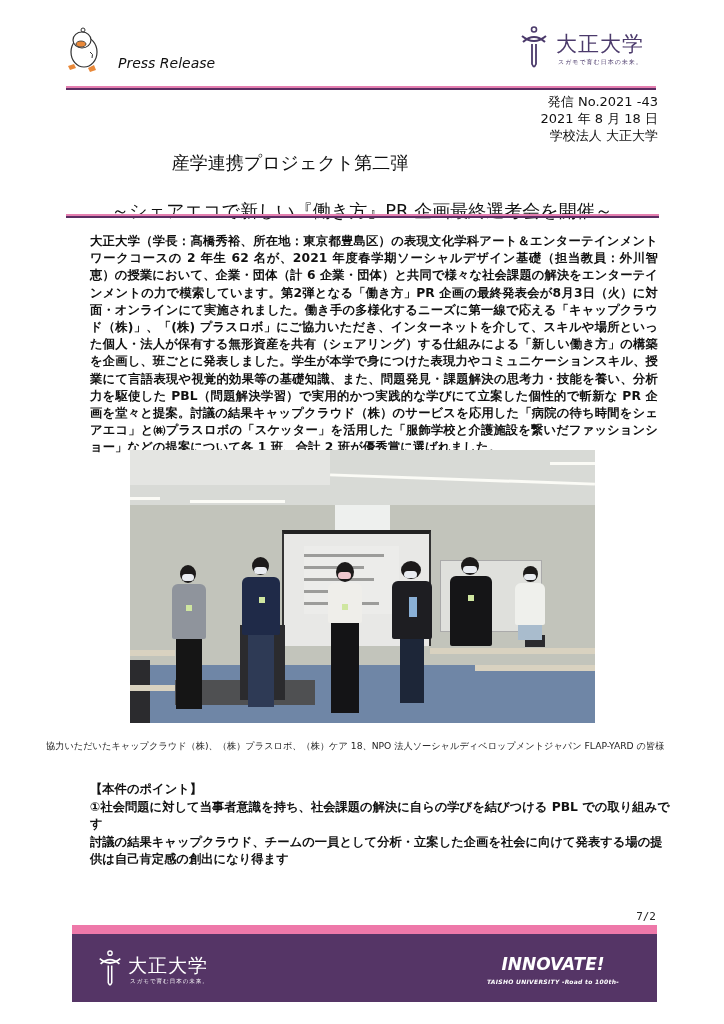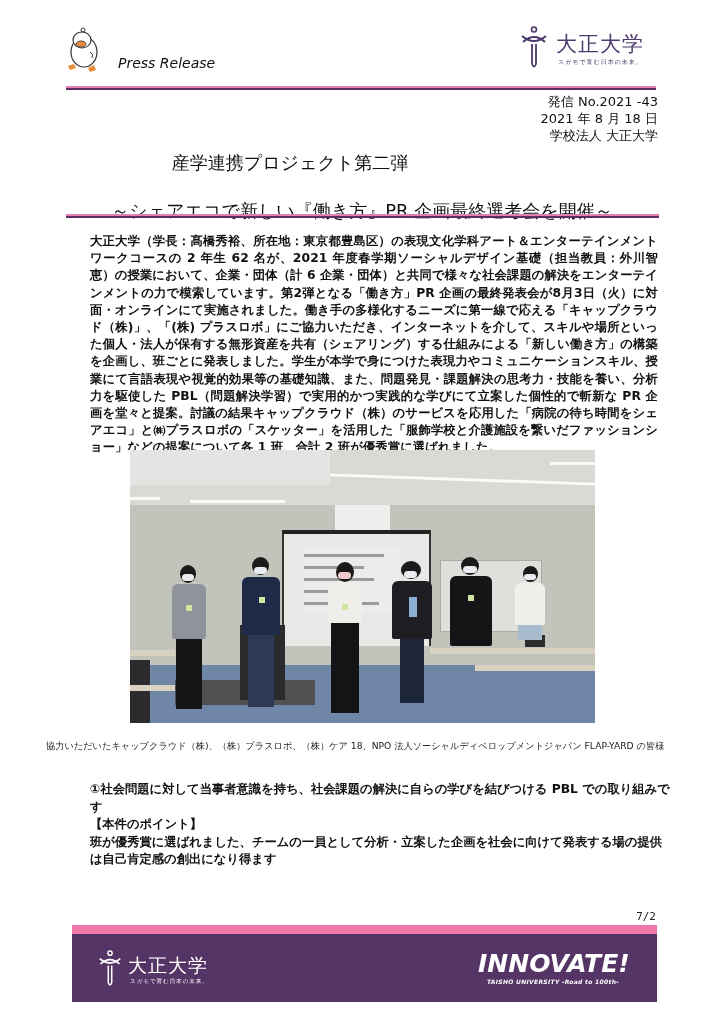--- a/index.html
+++ b/index.html
@@ -65,21 +65,21 @@
   .page-num { right: 68px; top: 910px; font-size: 11px; color: #222; font-family: "DejaVu Sans Mono", monospace; }
 
   .footer-pink { left: 72px; top: 925px; width: 585px; height: 9px; background: #ee78a9; }
   .footer-bar { left: 72px; top: 934px; width: 585px; height: 68px; background: #553566; }
   .footer-logo { left: 98px; top: 948px; width: 130px; height: 44px; }
   .footer-logo .emblem { position: absolute; left: 0; top: 0; width: 24px; height: 42px; }
   .footer-logo .name { position: absolute; left: 30px; top: 5px; font-size: 19px; color: #fff; letter-spacing: 1px; }
   .footer-logo .tag { position: absolute; left: 32px; top: 30px; font-size: 5.5px; color: #fff; letter-spacing: 1px; }
   .innovate { left: 478px; top: 950px; width: 150px; text-align: center; }
   .innovate .big { font-family: "DejaVu Sans", sans-serif; font-weight: bold; font-style: italic;
-                   font-size: 25px; color: #fff; letter-spacing: 0px; line-height: 28px; }
+                   font-size: 17px; color: #fff; letter-spacing: 0px; line-height: 28px; }
   .innovate .small { font-family: "DejaVu Sans", sans-serif; font-weight: bold; font-style: italic;
                      font-size: 6px; color: #fff; letter-spacing: 0.3px; }
 </style>
 </head>
 <body>
 
 <div class="abs mascot">
   <svg width="40" height="50" viewBox="0 0 40 50">
     <ellipse cx="20" cy="26" rx="13" ry="15" fill="#fff" stroke="#333" stroke-width="1.2"></ellipse>
     <ellipse cx="18" cy="14" rx="9" ry="8" fill="#fff" stroke="#333" stroke-width="1.2"></ellipse>
@@ -184,23 +184,23 @@
     <div class="head" style="left:8px;top:0;width:15px;height:16px;"></div>
     <div class="mask" style="left:9px;top:8px;width:12px;height:6px;"></div>
     <div class="torso" style="left:0;top:17px;width:30px;height:42px;background:#eff0ec;"></div>
     <div class="legs" style="left:3px;top:59px;width:24px;height:15px;background:#a9bccd;"></div>
   </div>
 </div>
 
 <div class="abs caption">協力いただいたキャップクラウド（株)、（株）プラスロボ、（株）ケア 18、NPO 法人ソーシャルディベロップメントジャパン FLAP-YARD の皆様</div>
 
 <div class="abs points">
+  <div>【本件のポイント】</div>
   <div>①社会問題に対して当事者意識を持ち、社会課題の解決に自らの学びを結びつける PBL での取り組みです</div>
-  <div>【本件のポイント】</div>
-  <div>班が優秀賞に選ばれました、チームの一員として分析・立案した企画を社会に向けて発表する場の提供は自己肯定感の創出になり得ます</div>
+  <div>討議の結果キャップクラウド、チームの一員として分析・立案した企画を社会に向けて発表する場の提供は自己肯定感の創出になり得ます</div>
 </div>
 
 <div class="abs page-num">7/2</div>
 
 <div class="abs footer-pink"></div>
 <div class="abs footer-bar"></div>
 <div class="abs footer-logo">
   <svg class="emblem" viewBox="0 0 28 44">
     <circle cx="14" cy="3.5" r="2.5" fill="none" stroke="#fff" stroke-width="1.6"></circle>
     <path d="M2 10 Q14 20 26 10" fill="none" stroke="#fff" stroke-width="2"></path>

